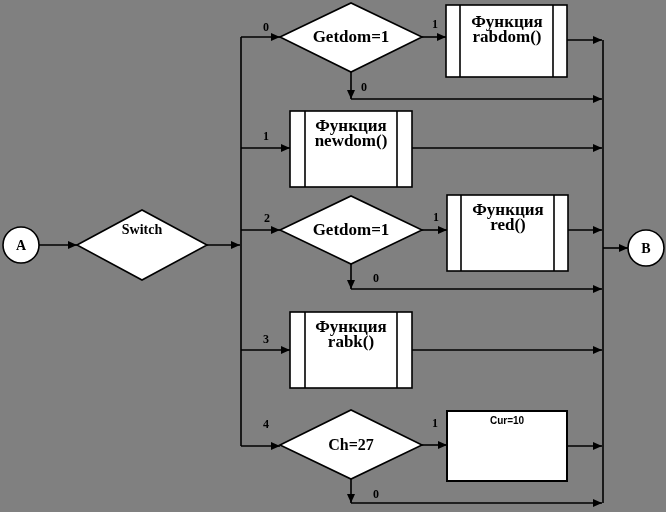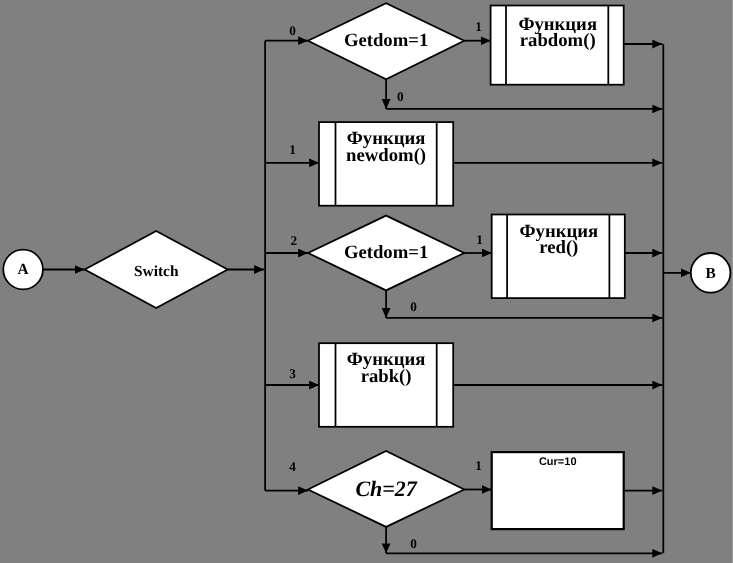--- a/index.html
+++ b/index.html
@@ -17,21 +17,21 @@
     color:#000;
     font-weight:bold;
     font-size:12px;
     white-space:nowrap;
     line-height:1.1;
     text-align:center;
   }
   .node-lbl{font-size:17px;}
   .switch-lbl{font-size:14px;}
   .terminal-lbl{font-size:14px;}
-  .italic-lbl{font-style:italic;font-size:20px;}
+  .italic-lbl{font-size:16px;}
   .proc-lbl{font-size:17px;line-height:15px;transform:translate(-50%,0);}
   .assign-lbl{font-family:"Liberation Sans", sans-serif;font-size:10px;transform:translate(-50%,0);}
 </style>
 </head>
 <body>
 
 <div class="canvas">
 
   <svg width="666" height="512" viewBox="0 0 666 512">
     <defs>
@@ -119,21 +119,21 @@
         <line x1="305" y1="312" x2="305" y2="388"></line>
         <line x1="397" y1="312" x2="397" y2="388"></line>
       </g>
 
       <rect x="447" y="411" width="120" height="70" stroke-width="2"></rect>
     </g>
   </svg>
 
   <div class="lbl terminal-lbl" style="left:21px;top:246px;">A</div>
   <div class="lbl terminal-lbl" style="left:646px;top:249px;">B</div>
-  <div class="lbl switch-lbl" style="left:142px;top:248px;">Switch</div>
+  <div class="lbl switch-lbl" style="left:142px;top:230px;">Switch</div>
 
   <div class="lbl node-lbl" style="left:351px;top:37px;">Getdom=1</div>
   <div class="lbl node-lbl" style="left:351px;top:230px;">Getdom=1</div>
   <div class="lbl italic-lbl" style="left:351px;top:445px;">Ch=27</div>
 
   <div class="lbl proc-lbl" style="left:507px;top:14px;">
     <div>Функция</div>
     <div>rabdom()</div>
   </div>
   <div class="lbl proc-lbl" style="left:351px;top:118px;">

